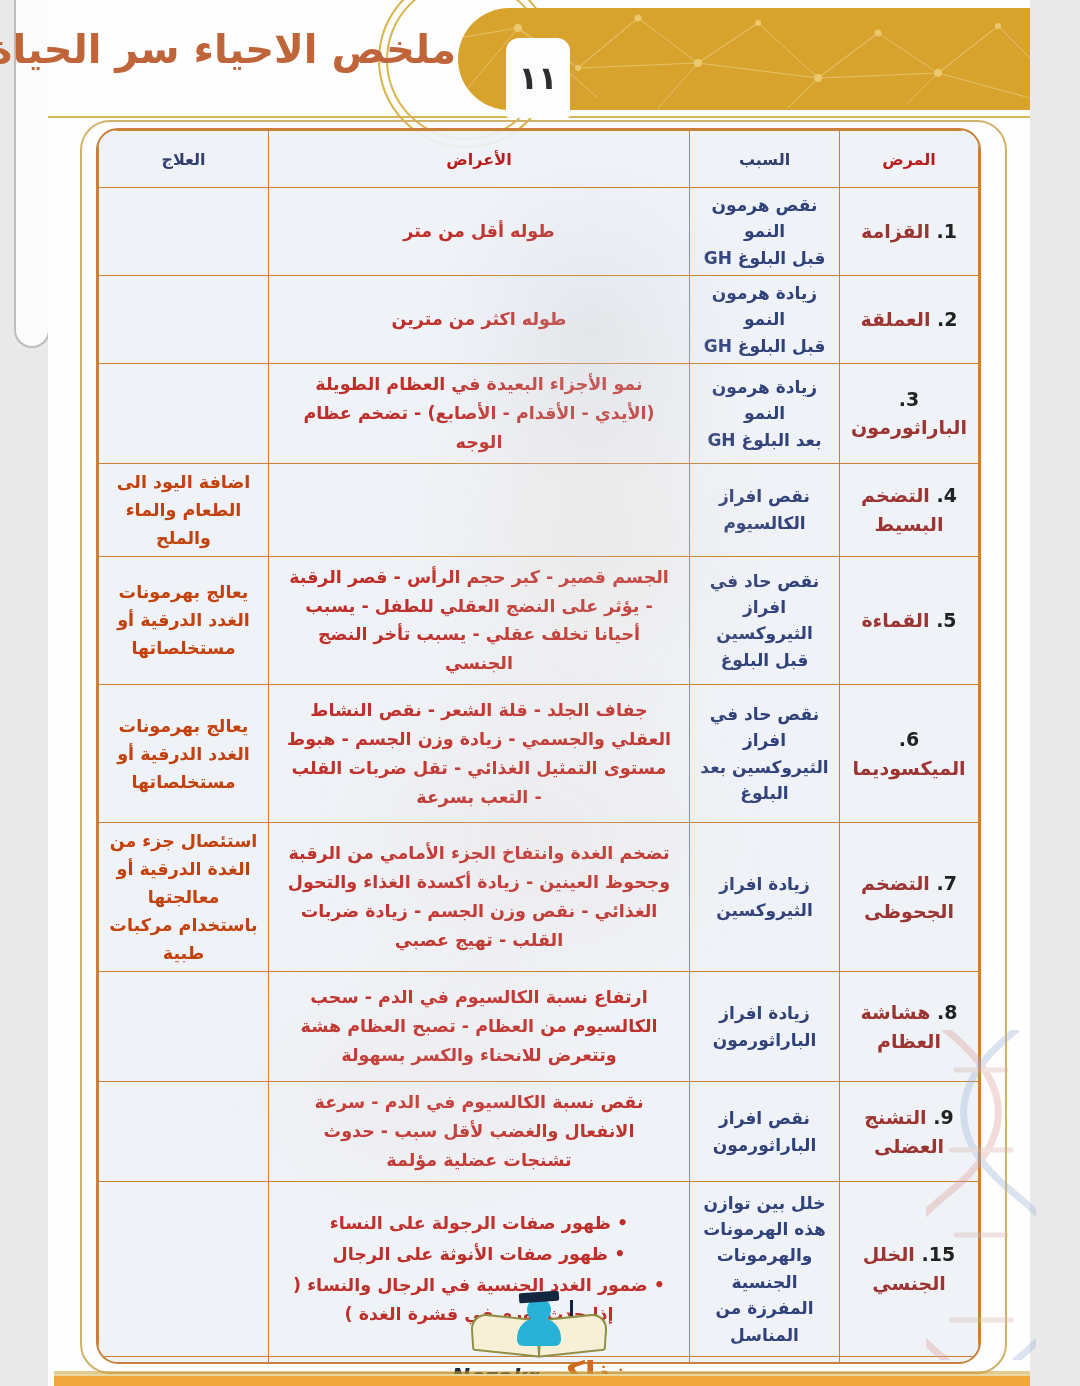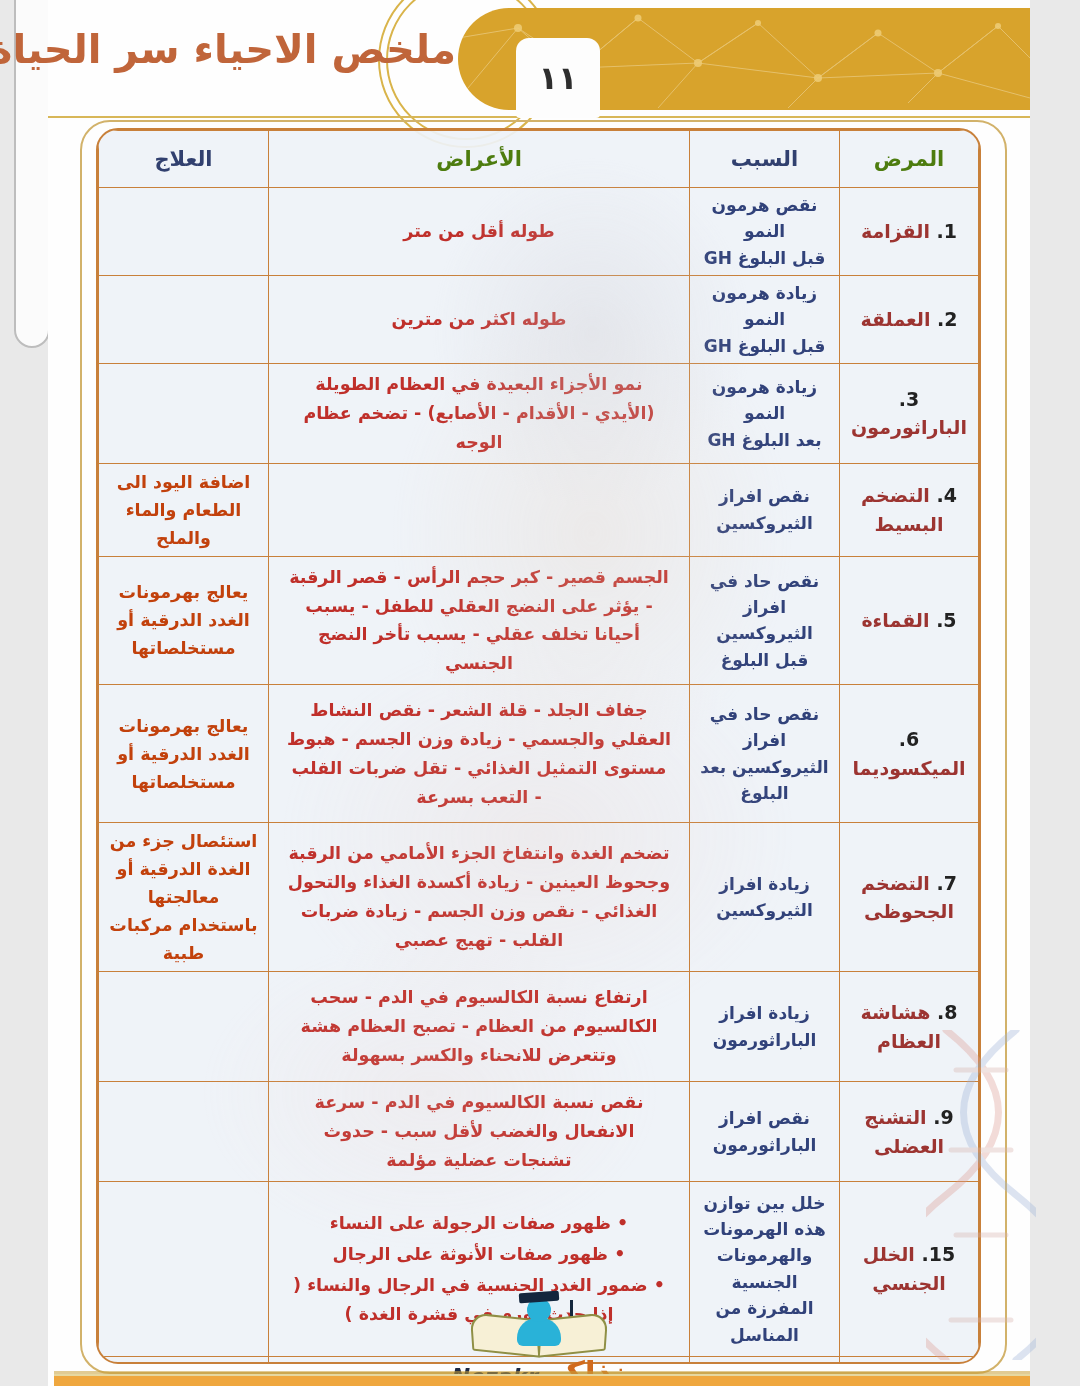--- a/index.html
+++ b/index.html
@@ -32,21 +32,21 @@
   .banner svg{position:absolute;inset:0;width:100%;height:100%;}
   .page-title{
     position:absolute;left:4px;top:26px;width:404px;z-index:2;
     font-size:40px;font-weight:bold;color:#c0653a;text-align:center;
     letter-spacing:-1px;white-space:nowrap;
   }
   .banner-underline{
     position:absolute;left:0;right:0;top:116px;height:2px;background:#d8b758;z-index:2;
   }
   .page-tab{
-    position:absolute;left:468px;top:38px;width:84px;height:80px;z-index:3;
+    position:absolute;left:458px;top:38px;width:64px;height:80px;z-index:3;
     background:#fdfdfd;border-radius:13px 13px 4px 4px;
     display:flex;align-items:center;justify-content:center;
     font-size:32px;color:#2e2e2e;font-weight:bold;
   }
   
   .table-outer{
     position:absolute;left:32px;top:120px;width:923px;height:1250px;
     border:2px solid #d2b26a;border-radius:30px;z-index:2;background:transparent;
   }
   .table-wrap{
@@ -66,22 +66,22 @@
   tbody tr:nth-child(2){height:87px;}
   tbody tr:nth-child(3){height:83px;}
   tbody tr:nth-child(4){height:85px;}
   tbody tr:nth-child(5){height:114px;}
   tbody tr:nth-child(6){height:138px;}
   tbody tr:nth-child(7){height:147px;}
   tbody tr:nth-child(8){height:110px;}
   tbody tr:nth-child(9){height:86px;}
   tbody tr:nth-child(10){height:175px;}
   tbody tr:nth-child(11){height:72px;}
-  th{font-size:21px;}
-  .h-red{color:#4d7c0f;}
+  th{font-size:16px;}
+  .h-red{color:#b91c1c;}
   .h-blue{color:#31406f;}
   .c-disease{color:#9c3431;font-size:19px;line-height:1.5;}
   .row-num{color:#222222;}
   .c-cause{color:#31427a;font-size:17px;line-height:1.55;white-space:pre-line;}
   .c-symptoms{color:#bf2f2a;font-size:17.5px;line-height:1.65;}
   .c-treatment{color:#c2410c;font-size:17.5px;line-height:1.6;}
   .sym-item{margin:2px 8px;}
   
   .photo{
     position:absolute;left:40px;top:130px;width:900px;height:1120px;z-index:4;
@@ -209,21 +209,21 @@
       <td class="c-disease"><span class="row-num">3.</span> <span class="row-name">الباراثورمون</span></td>
       <td class="c-cause">زيادة هرمون النمو
 بعد البلوغ GH</td>
       <td class="c-symptoms">
                 <div class="sym-item">نمو الأجزاء البعيدة في العظام الطويلة (الأيدي - الأقدام - الأصابع) - تضخم عظام الوجه</div>
               </td>
       <td class="c-treatment"></td>
     </tr>
             <tr>
       <td class="c-disease"><span class="row-num">4.</span> <span class="row-name">التضخم البسيط</span></td>
-      <td class="c-cause">نقص افراز الثيروكسين</td>
+      <td class="c-cause">نقص افراز الكالسيوم</td>
       <td class="c-symptoms"></td>
       <td class="c-treatment">اضافة اليود الى الطعام والماء والملح</td>
     </tr>
             <tr>
       <td class="c-disease"><span class="row-num">5.</span> <span class="row-name">القماءة</span></td>
       <td class="c-cause">نقص حاد في افراز الثيروكسين قبل البلوغ</td>
       <td class="c-symptoms">
                 <div class="sym-item">الجسم قصير - كبر حجم الرأس - قصر الرقبة - يؤثر على النضج العقلي للطفل - يسبب أحيانا تخلف عقلي - يسبب تأخر النضج الجنسي</div>
               </td>
       <td class="c-treatment">يعالج بهرمونات الغدد الدرقية أو مستخلصاتها</td>

